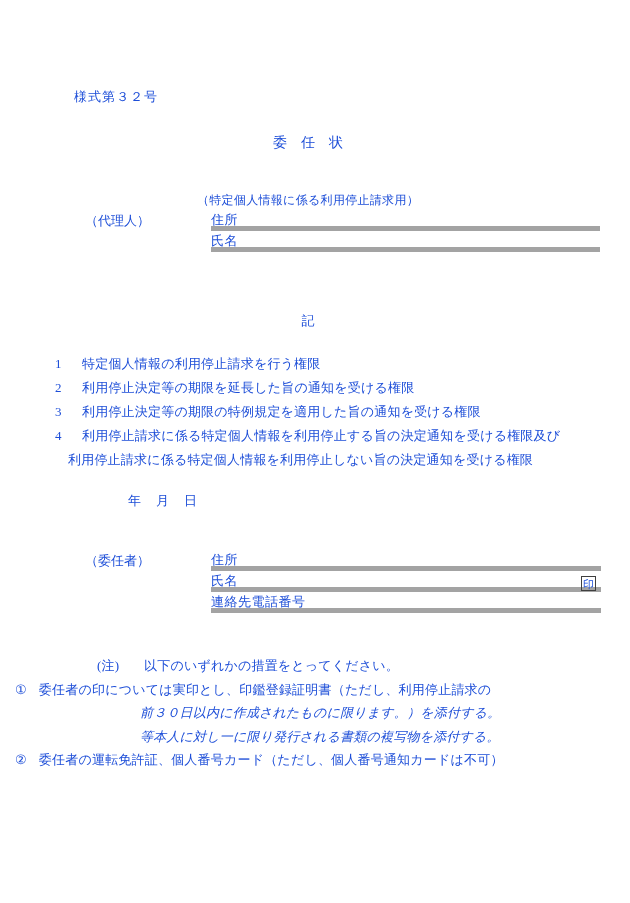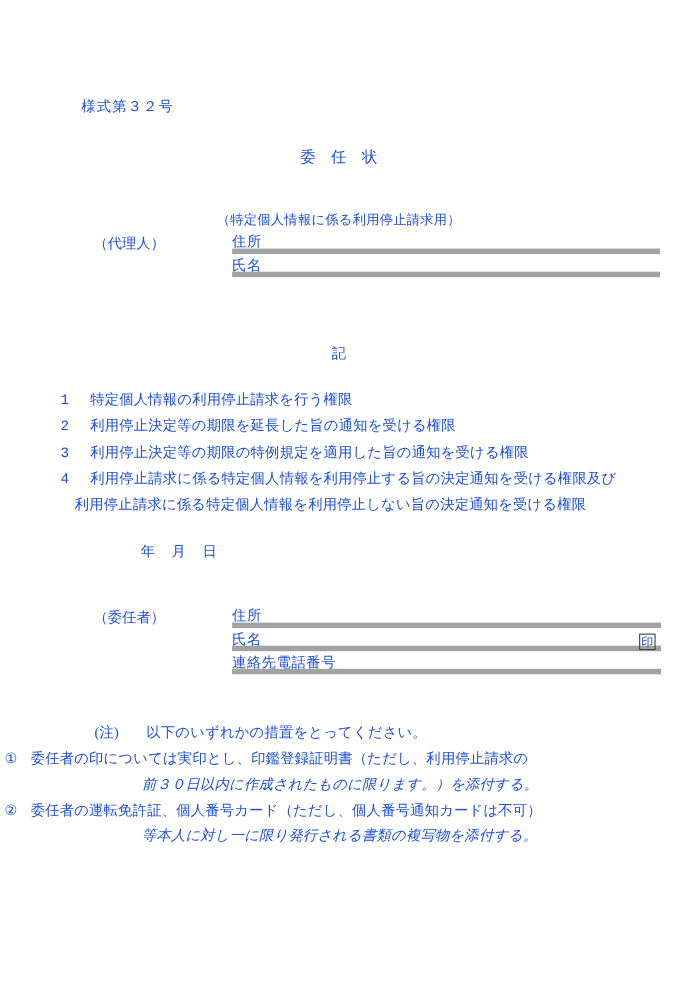--- a/index.html
+++ b/index.html
@@ -39,28 +39,28 @@
     width:15px; height:15px;
     border:1px solid #3f3f3f;
     font-size:11px; line-height:14px;
     text-align:center;
     letter-spacing:0;
   }
 
   
   .declaration { left:88px; top:277px; letter-spacing:0.5px; }
   .ki-header   { top:312px; }
-  .delegated-list { left:55px; top:352px; width:530px;font-family:Liberation Mono, monospace; }
+  .delegated-list { left:55px; top:352px; width:530px; }
   .delegated-item { line-height:24px; letter-spacing:0.2px; }
   .item-number { display:inline-block; width:27px; }
   .item-cont   { padding-left:13px; line-height:24px; letter-spacing:0.2px; }
   .date-line   { left:128px; top:492px; letter-spacing:1px; }
 
   
-  .notes { left:4px; top:654px; width:586px; }
+  .notes { left:15px; top:654px; width:586px; }
   .note-line  { line-height:23.5px; letter-spacing:0.2px; }
   .note-head  { padding-left:82px; }
   .note-label { display:inline-block; width:47px; }
   .note-item-line1 { }
   .note-number { display:inline-block; margin-right:12px; }
   .note-item-line2 { padding-left:125px;font-style:italic; }
 </style>
 </head>
 <body>
 
@@ -121,19 +121,19 @@
   </div>
 
   <div class="abs notes">
     <div class="note-line note-head">
       <span class="note-label">(注)</span><span>以下のいずれかの措置をとってください。</span>
     </div>
     <div class="note-line note-item-line1">
       <span class="note-number">①</span><span>委任者の印については実印とし、印鑑登録証明書（ただし、利用停止請求の</span>
     </div>
     <div class="note-line note-item-line2">前３０日以内に作成されたものに限ります。）を添付する。</div>
+    <div class="note-line note-item-line2">等本人に対し一に限り発行される書類の複写物を添付する。</div>
     <div class="note-line note-item-line1">
       <span class="note-number">②</span><span>委任者の運転免許証、個人番号カード（ただし、個人番号通知カードは不可）</span>
     </div>
-    <div class="note-line note-item-line2">等本人に対し一に限り発行される書類の複写物を添付する。</div>
   </div>
 
 </div>
 
 </body></html>

